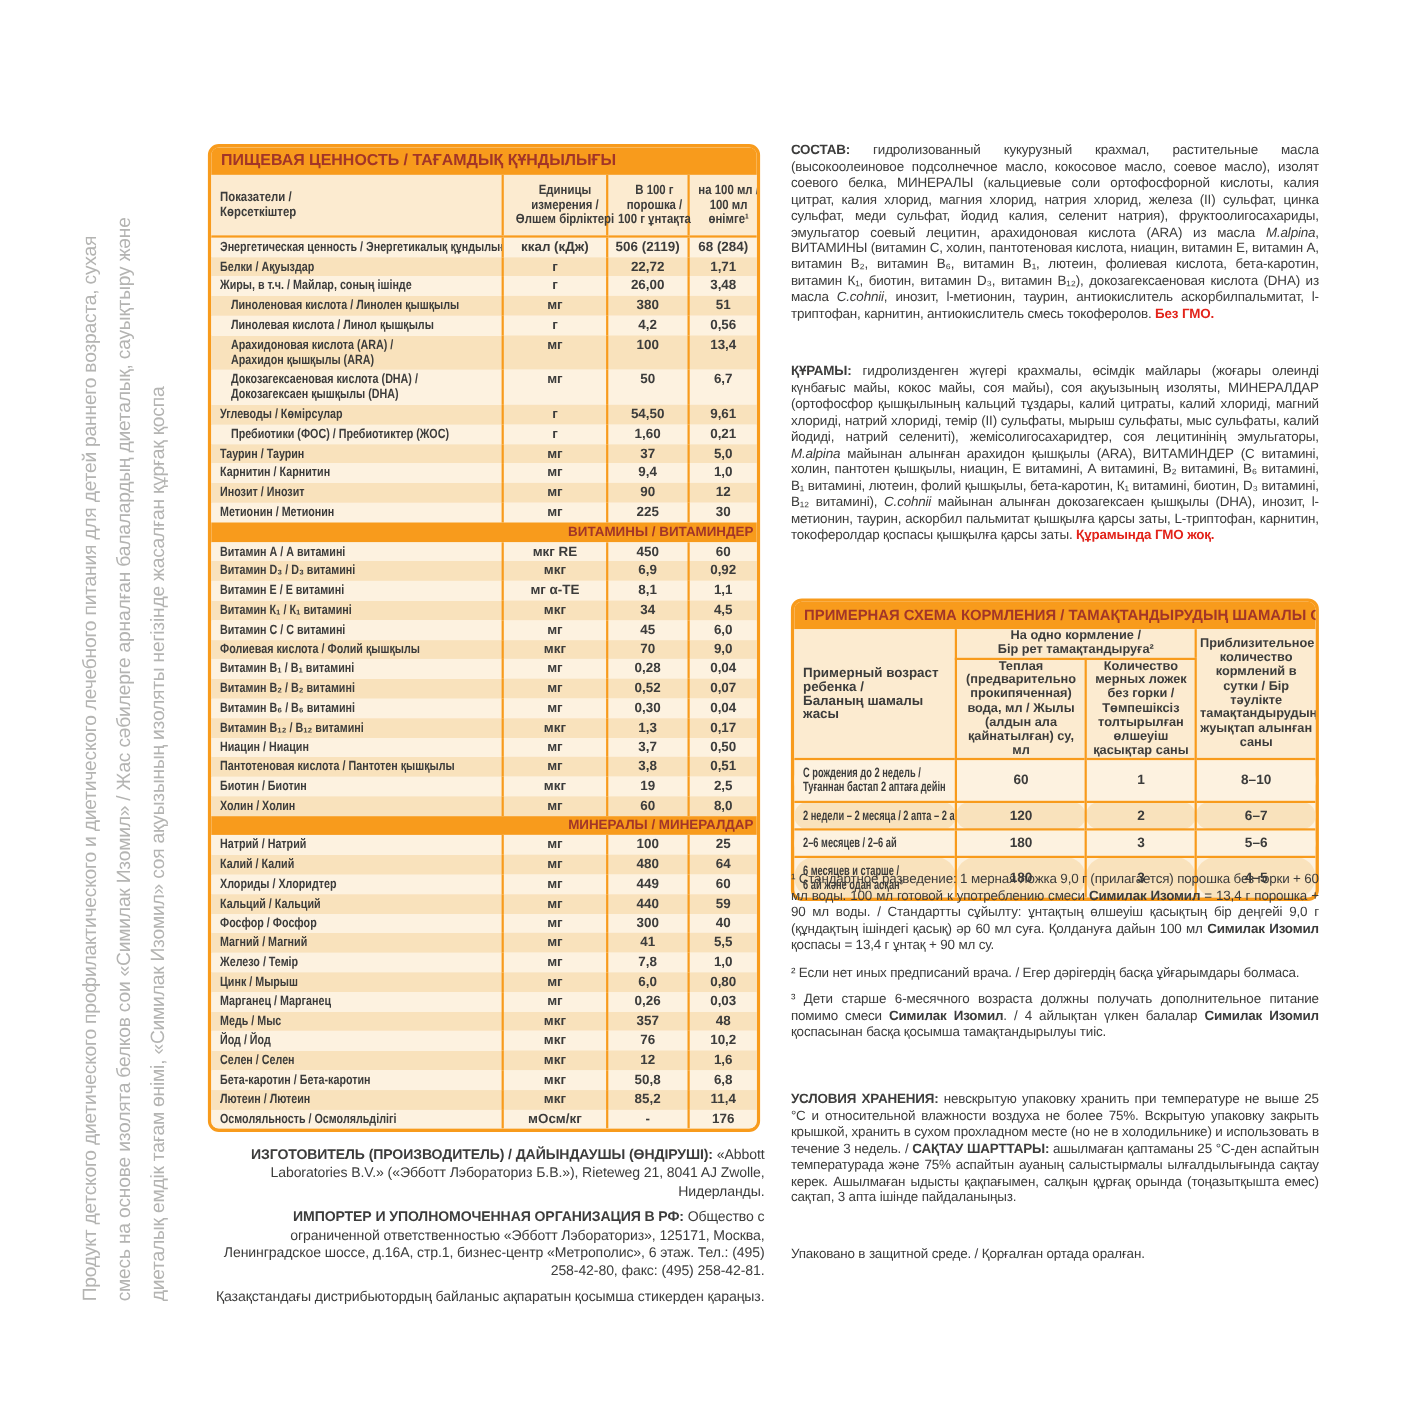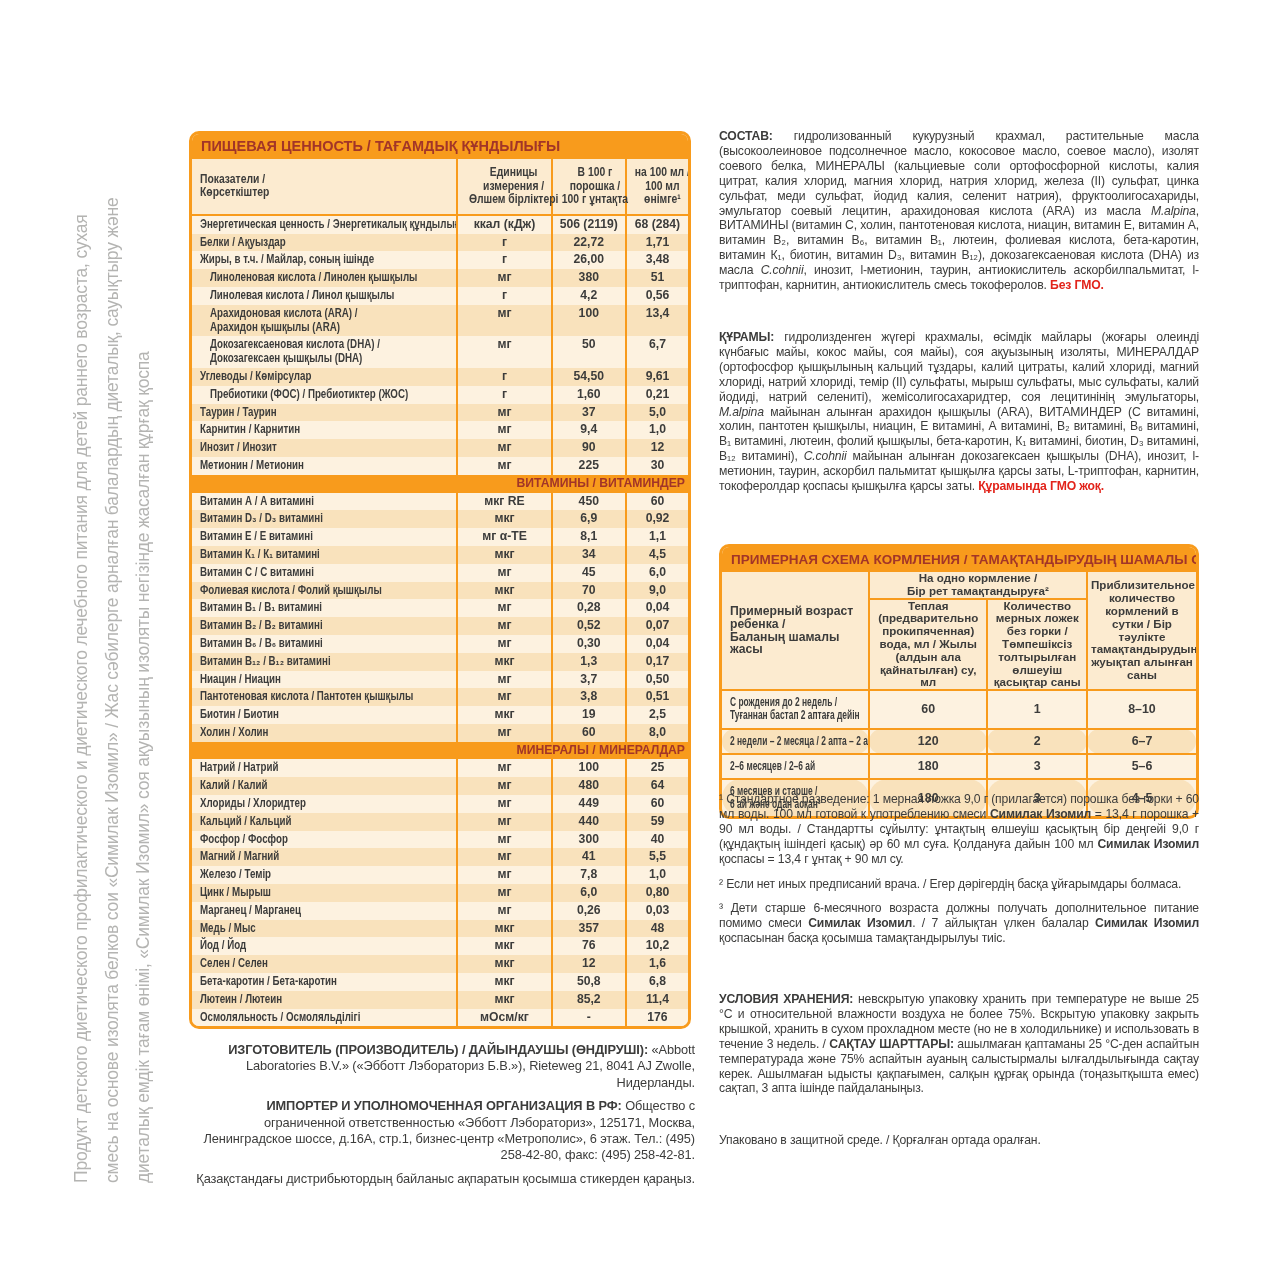--- a/index.html
+++ b/index.html
@@ -471,18 +471,18 @@
           <td class="num sep">3</td>
           <td class="num sep">4–5</td>
         </tr>
       </tbody>
   </table>
 </div>
 
 <div class="abs para" id="footnotes">
   <div class="fn"><span>¹ Стандартное разведение: 1 мерная ложка 9,0 г (прилагается) порошка без горки + 60 мл воды. 100 мл готовой к употреблению смеси </span><span class="s-b">Симилак Изомил</span><span> = 13,4 г порошка + 90 мл воды. / Стандартты сұйылту: ұнтақтың өлшеуіш қасықтың бір деңгейі 9,0 г (құндақтың ішіндегі қасық) әр 60 мл суға. Қолдануға дайын 100 мл </span><span class="s-b">Симилак Изомил</span><span> қоспасы = 13,4 г ұнтақ + 90 мл су.</span></div>
   <div class="fn"><span>² Если нет иных предписаний врача. / Егер дәрігердің басқа ұйғарымдары болмаса.</span></div>
-  <div class="fn"><span>³ Дети старше 6-месячного возраста должны получать дополнительное питание помимо смеси </span><span class="s-b">Симилак Изомил</span><span>. / 7 айлықтан үлкен балалар </span><span class="s-b">Симилак Изомил</span><span> қоспасынан басқа қосымша тамақтандырылуы тиіс.</span></div>
+  <div class="fn"><span>³ Дети старше 6-месячного возраста должны получать дополнительное питание помимо смеси </span><span class="s-b">Симилак Изомил</span><span>. / 4 айлықтан үлкен балалар </span><span class="s-b">Симилак Изомил</span><span> қоспасынан басқа қосымша тамақтандырылуы тиіс.</span></div>
 </div>
 
 <div class="abs para" id="storage"><span class="s-b">УСЛОВИЯ ХРАНЕНИЯ: </span><span>невскрытую упаковку хранить при температуре не выше 25 °С и относительной влажности воздуха не более 75%. Вскрытую упаковку закрыть крышкой, хранить в сухом прохладном месте (но не в холодильнике) и использовать в течение 3 недель. / </span><span class="s-b">САҚТАУ ШАРТТАРЫ: </span><span>ашылмаған қаптаманы 25 °С-ден аспайтын температурада және 75% аспайтын ауаның салыстырмалы ылғалдылығында сақтау керек. Ашылмаған ыдысты қақпағымен, салқын құрғақ орында (тоңазытқышта емес) сақтап, 3 апта ішінде пайдаланыңыз.</span></div>
 
 <div class="abs para" id="packed">Упаковано в защитной среде. / Қорғалған ортада оралған.</div>
 
 </body></html>

